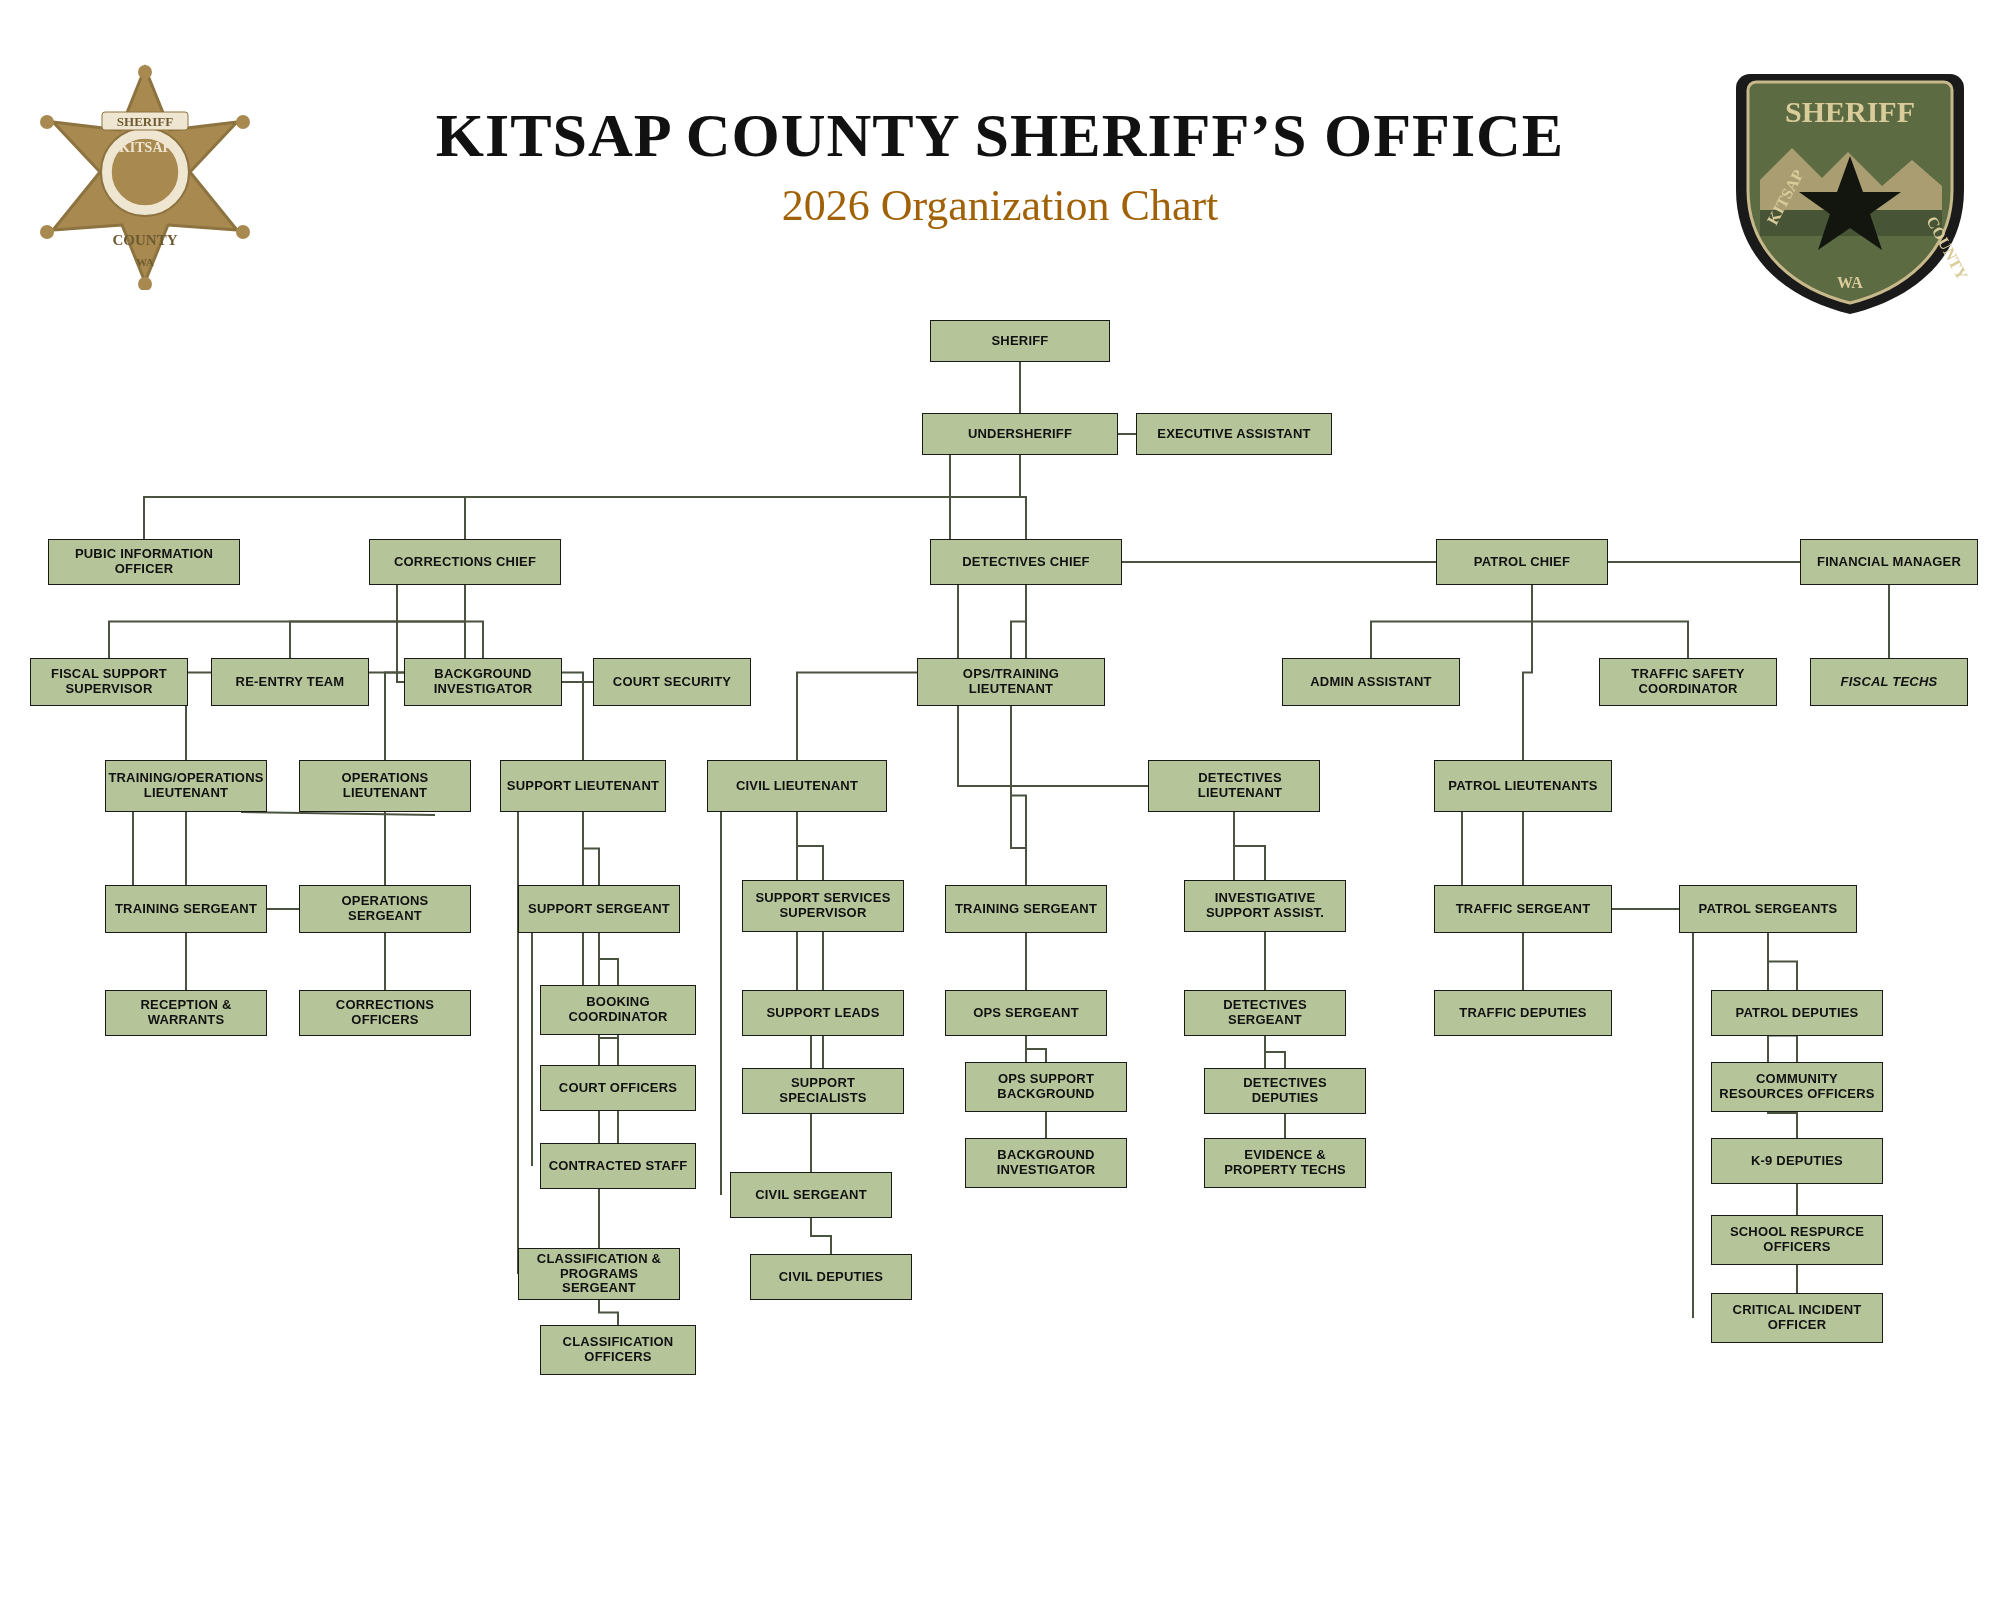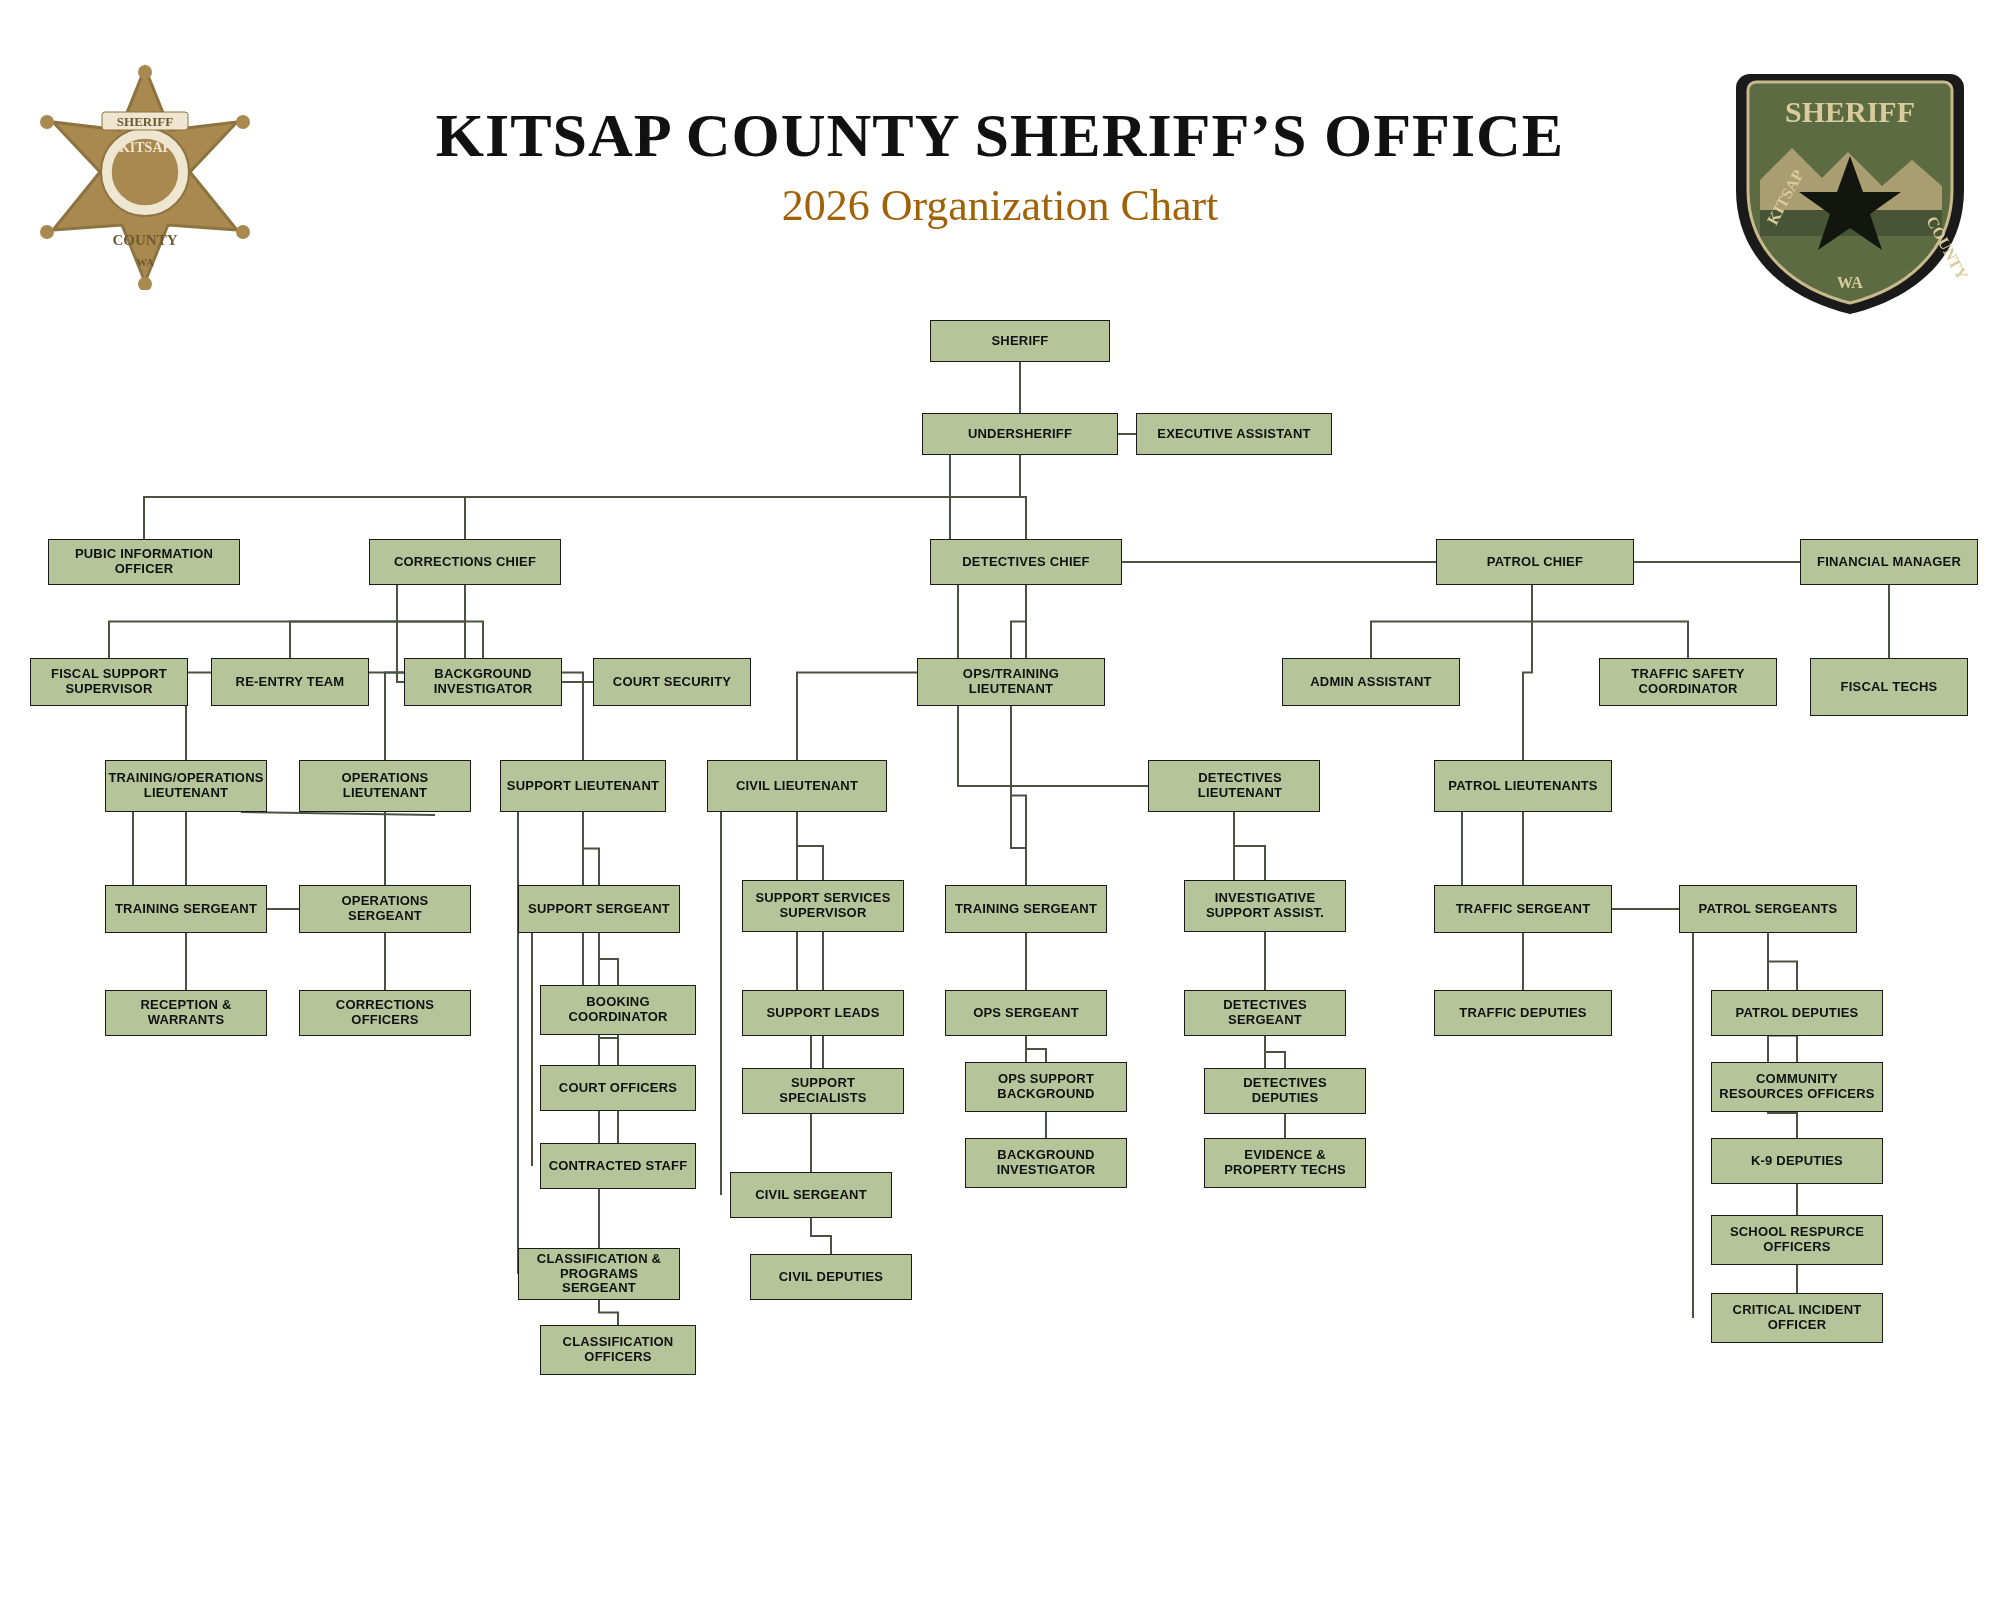--- a/index.html
+++ b/index.html
@@ -197,21 +197,21 @@
       </div>
       <div class="node" style="left: 48px; top: 539px; width: 192px; height: 46px;">
         <span>PUBIC INFORMATION OFFICER</span>
       </div>
       <div class="node" style="left: 369px; top: 539px; width: 192px; height: 46px;">
         <span>CORRECTIONS CHIEF</span>
       </div>
       <div class="node" style="left: 930px; top: 539px; width: 192px; height: 46px;">
         <span>DETECTIVES CHIEF</span>
       </div>
-      <div class="node" style="left: 1436px; top: 539px; width: 198px; height: 46px;">
+      <div class="node" style="left: 1436px; top: 539px; width: 172px; height: 46px;">
         <span>PATROL CHIEF</span>
       </div>
       <div class="node" style="left: 1800px; top: 539px; width: 178px; height: 46px;">
         <span>FINANCIAL MANAGER</span>
       </div>
       <div class="node" style="left: 30px; top: 658px; width: 158px; height: 48px;">
         <span>FISCAL SUPPORT SUPERVISOR</span>
       </div>
       <div class="node" style="left: 211px; top: 658px; width: 158px; height: 48px;">
         <span>RE-ENTRY TEAM</span>
@@ -224,21 +224,21 @@
       </div>
       <div class="node" style="left: 917px; top: 658px; width: 188px; height: 48px;">
         <span>OPS/TRAINING LIEUTENANT</span>
       </div>
       <div class="node" style="left: 1282px; top: 658px; width: 178px; height: 48px;">
         <span>ADMIN ASSISTANT</span>
       </div>
       <div class="node" style="left: 1599px; top: 658px; width: 178px; height: 48px;">
         <span>TRAFFIC SAFETY COORDINATOR</span>
       </div>
-      <div class="node" style="left: 1810px; top: 658px; width: 158px; height: 58px;">
+      <div class="node" style="left: 1810px; top: 658px; width: 158px; height: 48px; font-style: italic;">
         <span>FISCAL TECHS</span>
       </div>
       <div class="node" style="left: 105px; top: 760px; width: 162px; height: 52px;">
         <span>TRAINING/OPERATIONS LIEUTENANT</span>
       </div>
       <div class="node" style="left: 299px; top: 760px; width: 172px; height: 52px;">
         <span>OPERATIONS LIEUTENANT</span>
       </div>
       <div class="node" style="left: 500px; top: 760px; width: 166px; height: 52px;">
         <span>SUPPORT LIEUTENANT</span>

